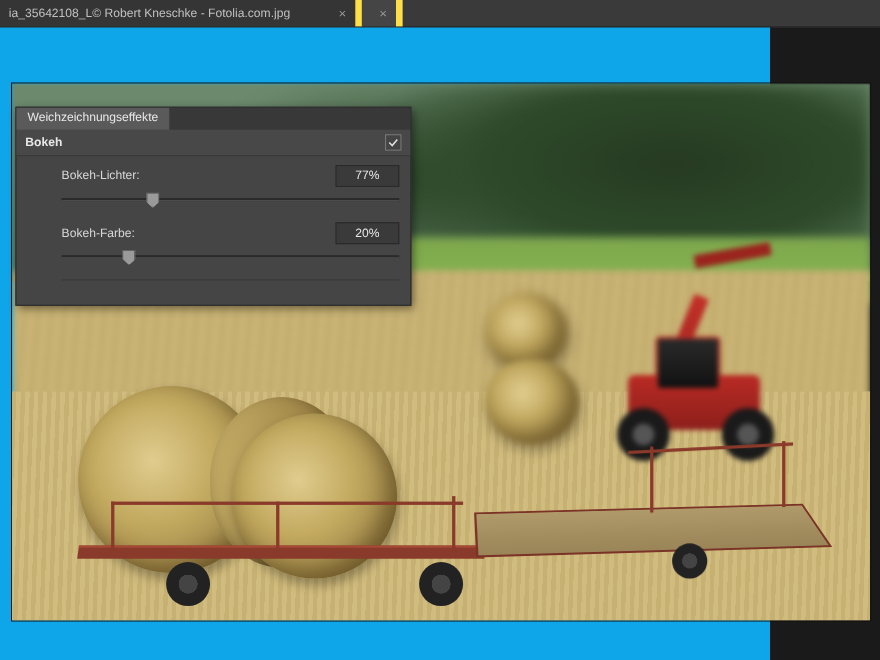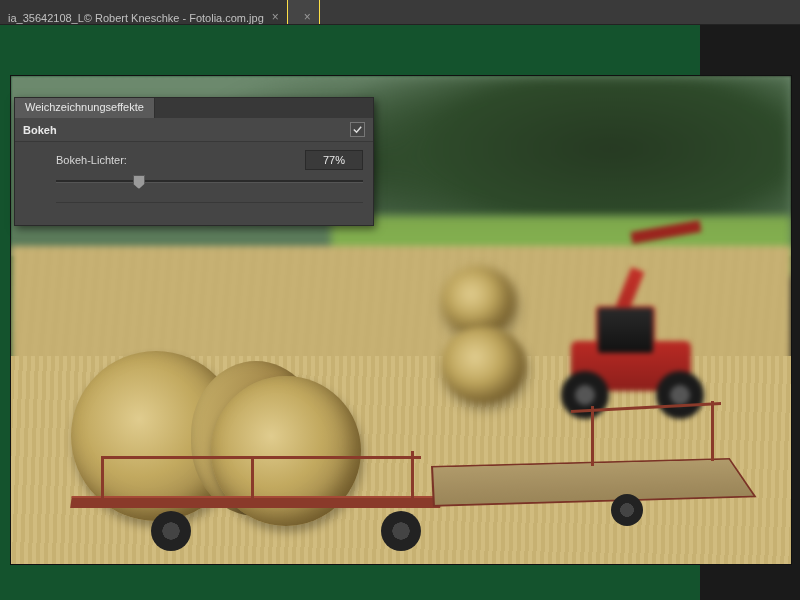--- a/index.html
+++ b/index.html
@@ -1,21 +1,21 @@
 <!DOCTYPE html>
 <html><head>
 <meta charset="utf-8">
 <style>
   html,body{margin:0;padding:0;width:800px;height:600px;background:#1a1a1a;font-family:"Segoe UI",Tahoma,sans-serif;font-size:11px;color:#ddd;overflow:hidden;}
   .tabbar{height:24px;background:#3a3a3a;display:flex;align-items:stretch;border-bottom:1px solid #222;}
-  .tab{display:flex;align-items:flex-end;padding:0 8px;background:#353535;border-right:1px solid #fde047;color:#c0c0c0;max-width:390px;white-space:nowrap;overflow:hidden;}
+  .tab{display:flex;align-items:center;padding:0 8px;background:#353535;border-right:6px solid #fde047;color:#c0c0c0;max-width:390px;white-space:nowrap;overflow:hidden;gap:36px;}
   .tab.active{background:#454545;color:#eee;}
   .tab .label{overflow:hidden;text-overflow:ellipsis;}
   .tab .x{margin-left:8px;font-size:12px;color:#999;}
-  .canvas-wrap{position:relative;width:700px;height:576px;background:#14532d;}
+  .canvas-wrap{position:relative;width:700px;height:576px;background:#0ea5e9;}
   .photo{position:absolute;left:10px;top:50px;width:780px;height:488px;overflow:hidden;border:1px solid #111;}
   
   .sky{position:absolute;top:0;left:0;right:0;height:180px;background:linear-gradient(#6d8a6e,#5a7a59);filter:blur(1px);}
   .trees{position:absolute;top:0;left:180px;right:0;height:145px;background:radial-gradient(ellipse 300px 120px at 70% 50%,#263a22 0%,#2e4a2a 60%,rgba(40,60,35,0) 100%),radial-gradient(ellipse 200px 100px at 30% 60%,#2d462a 0%,rgba(40,60,35,0) 100%);filter:blur(6px);}
   .grass{position:absolute;top:140px;left:320px;right:0;height:60px;background:linear-gradient(#7ea84b,#8ab956);filter:blur(4px);}
   .field-far{position:absolute;top:170px;left:0;right:0;height:150px;background:repeating-linear-gradient(95deg,#c2ab6d 0 6px,#cab577 6px 12px);filter:blur(3px);}
   .field-near{position:absolute;top:280px;left:0;right:0;bottom:0;background:repeating-linear-gradient(92deg,#c7b172 0 4px,#d1bc7f 4px 8px),linear-gradient(#c4ae70,#d6c288);}
   
   .bale{position:absolute;border-radius:50%;background:radial-gradient(circle at 40% 40%,#e0cc8e 0%,#c2a95f 40%,#9d854a 75%,#7a6636 100%);box-shadow:inset -8px -8px 20px rgba(80,60,20,.6),2px 6px 10px rgba(0,0,0,.3);}
   .bale.b1{left:60px;top:275px;width:170px;height:170px;}
@@ -138,20 +138,30 @@
         <div class="ctrl-row">
           <span class="ctrl-label">Bokeh-Lichter:</span>
           <span class="valbox">77%</span>
         </div>
         <div class="slider">
           <div class="track"></div>
           <div class="thumb" id="thumb-light" style="left: 27%;"></div>
         </div>
       </div>
 
+      <div class="ctrl">
+        <div class="ctrl-row">
+          <span class="ctrl-label">Bokeh-Farbe:</span>
+          <span class="valbox">20%</span>
+        </div>
+        <div class="slider">
+          <div class="track"></div>
+          <div class="thumb" id="thumb-color" style="left: 20%;"></div>
+        </div>
+      </div>
 
       <div class="sep"></div>
 
 
     </div>
   </div>
 
 </div>
 
 </body></html>

